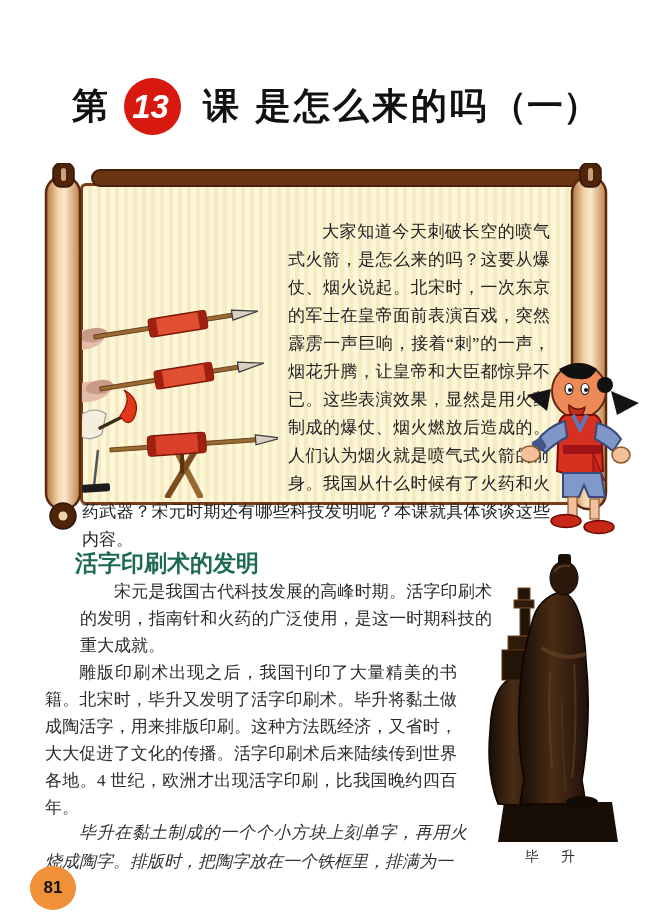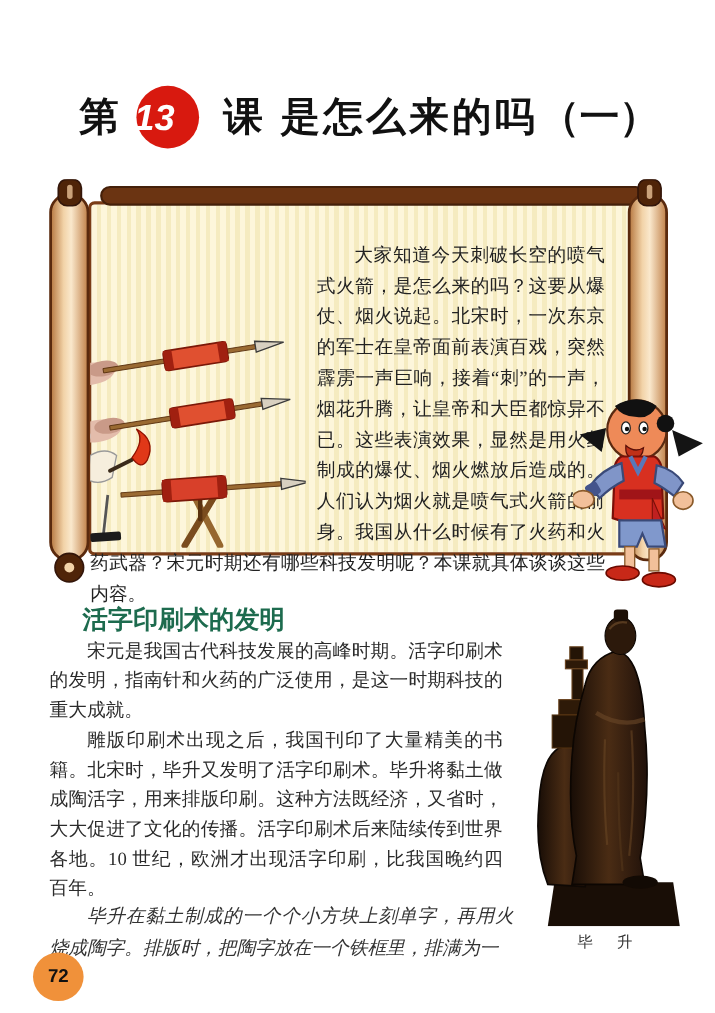--- a/index.html
+++ b/index.html
@@ -18,21 +18,21 @@
     position: absolute; left: 72px; top: 78px;
     display: flex; align-items: center;
     font-family: "Liberation Sans", sans-serif;
     font-weight: bold; font-size: 36px; color: #111;
     white-space: nowrap;
   }
   .title-prefix { margin-right: 16px; }
   .lesson-badge {
     width: 57px; height: 57px; border-radius: 50%;
     background: #d8190f;
-    display: flex; align-items: center; justify-content: flex-start;
+    display: flex; align-items: center; justify-content: center;
     margin-right: 22px;
   }
   .lesson-badge span {
     color:#fff; font-size: 33px; font-style: italic;
     font-family: "Liberation Sans", sans-serif;
     transform: translateX(-2px);
   }
   .title-suffix { margin-right: 16px; }
   .title-main { letter-spacing: 3px; }
   .title-part { margin-left: 2px; }
@@ -57,21 +57,21 @@
   .cartoon-kid { position: absolute; left: 521px; top: 351px; width: 126px; height: 186px; }
 
   
   .section-heading {
     position: absolute; left: 75px; top: 548px;
     font-family: "Liberation Sans", sans-serif;
     font-size: 23px; font-weight: bold; color: #1d6b4e;
   }
   .para { position: absolute; left: 45px; width: 412px; font-size: 17px; line-height: 27px; text-align: justify; }
   .para p { text-indent: 2em; }
-  .para1 { top: 578px; }
+  .para1 { top: 578px; margin-left: 35px; }
   .para2 { top: 659px; }
   .note {
     position: absolute; left: 45px; top: 818px; width: 422px;
     font-size: 17px; line-height: 29px; font-style: italic; color: #333;
     text-align: justify;
   }
   .note p { text-indent: 2em; }
 
   
   .figure { position: absolute; left: 460px; top: 552px; width: 184px; text-align: center; }
@@ -211,21 +211,21 @@
     <ellipse cx="78" cy="176" rx="15" ry="6.5" fill="#c82818" stroke="#6a0a00" stroke-width="1.5"></ellipse>
   </svg>
 
   <div class="section-heading">活字印刷术的发明</div>
 
   <div class="para para1">
     <p>宋元是我国古代科技发展的高峰时期。活字印刷术的发明，指南针和火药的广泛使用，是这一时期科技的重大成就。</p>
   </div>
 
   <div class="para para2">
-    <p>雕版印刷术出现之后，我国刊印了大量精美的书籍。北宋时，毕升又发明了活字印刷术。毕升将黏土做成陶活字，用来排版印刷。这种方法既经济，又省时，大大促进了文化的传播。活字印刷术后来陆续传到世界各地。10 世纪，欧洲才出现活字印刷，比我国晚约四百年。</p>
+    <p>雕版印刷术出现之后，我国刊印了大量精美的书籍。北宋时，毕升又发明了活字印刷术。毕升将黏土做成陶活字，用来排版印刷。这种方法既经济，又省时，大大促进了文化的传播。活字印刷术后来陆续传到世界各地。4 世纪，欧洲才出现活字印刷，比我国晚约四百年。</p>
   </div>
 
   <div class="note">
     <p>毕升在黏土制成的一个个小方块上刻单字，再用火烧成陶字。排版时，把陶字放在一个铁框里，排满为一</p>
   </div>
 
   <div class="figure">
     <svg viewBox="0 0 180 290" width="180" height="290">
       <defs>
         <linearGradient id="bronzeG" x1="0" y1="0" x2="1" y2="0">
@@ -256,16 +256,16 @@
       <path d="M88,120 q-2,50 2,96" fill="none" stroke="#6e4a26" stroke-width="2" stroke-opacity="0.5"></path>
       <path d="M112,112 q4,60 -2,114" fill="none" stroke="#6e4a26" stroke-width="2" stroke-opacity="0.5"></path>
       <path d="M100,150 q0,50 4,90" fill="none" stroke="#583a1c" stroke-width="2" stroke-opacity="0.5"></path>
 
       <ellipse cx="120" cy="250" rx="16" ry="6" fill="#120a04"></ellipse>
     </svg>
     <div class="figure-caption">毕　升</div>
   </div>
 
   <div class="page-badge">
-    <span>72</span>
+    <span>81</span>
   </div>
 
 </div>
 
 </body></html>

